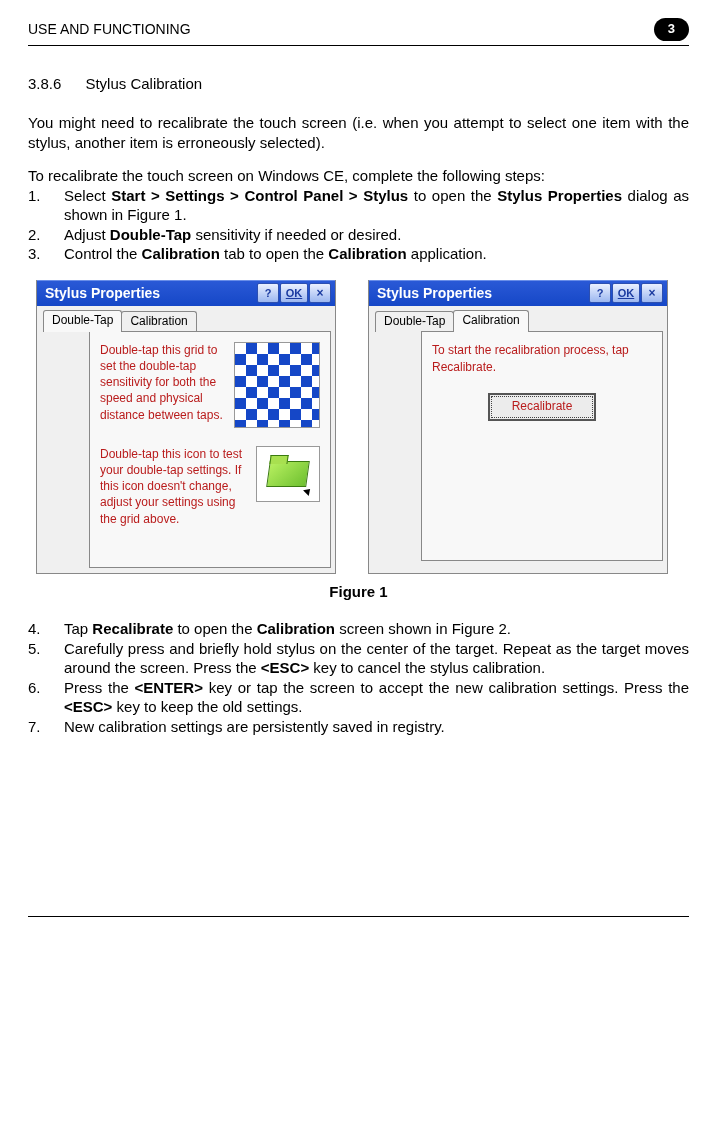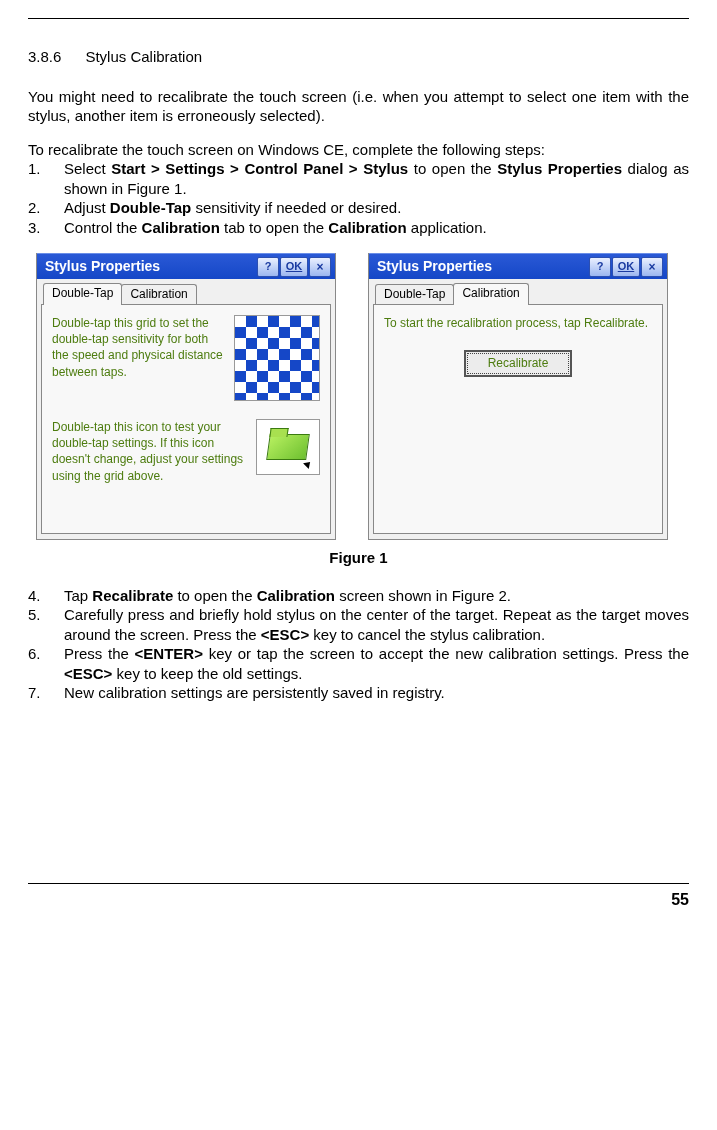--- a/index.html
+++ b/index.html
@@ -141,21 +141,22 @@
     border: 1px solid #888;
     background: #f8f8f8;
     padding: 10px 10px 22px 10px;
     min-height: 230px;
     position: relative;
     top: -1px;
     display: flex;
     flex-direction: column;
     font-family: Verdana, Arial, sans-serif;
     font-size: 12px;
-    color:#4d7c0f;
+    color:#b91c1c;
+    margin-left:48px;
   }
 
   .dt-row { display:flex; align-items:flex-start; gap:8px; margin-bottom:18px; }
   .dt-text { flex:1; line-height:1.35; }
   .checker {
     width: 86px; height: 86px;
     background-image:
       linear-gradient(45deg,#1547c7 25%,transparent 25%,transparent 75%,#1547c7 75%),
       linear-gradient(45deg,#1547c7 25%,#fff 25%,#fff 75%,#1547c7 75%);
     background-size: 22px 22px;
@@ -215,20 +216,24 @@
     border:none; border-top:1.5px solid #000;
     margin: 180px 0 0 0;
   }
   .page-number { text-align:right; font-weight:bold; font-size:16px; margin-top:6px; }
 </style>
 </head>
 <body>
 
 <div class="page">
 
+  <div class="header-row">
+    <span class="header-title">USE AND FUNCTIONING</span>
+    <span class="chapter-badge">3</span>
+  </div>
   <hr class="header-rule">
 
   <div class="section-heading">
     <span class="section-number">3.8.6</span><span>Stylus Calibration</span>
   </div>
 
   <p>You might need to recalibrate the touch screen (i.e. when you attempt to select one item with the stylus, another item is erroneously selected).</p>
   <p class="no-bottom">To recalibrate the touch screen on Windows CE, complete the following steps:</p>
 
   <ol class="steps">
@@ -321,14 +326,13 @@
     <li>
       <span>Carefully press and briefly hold stylus on the center of the target. Repeat as the target moves around the screen. Press the </span><span class="bold">&lt;ESC&gt;</span><span> key to cancel the stylus calibration.</span>
     </li>
     <li>
       <span>Press the </span><span class="bold">&lt;ENTER&gt;</span><span> key or tap the screen to accept the new calibration settings. Press the </span><span class="bold">&lt;ESC&gt;</span><span> key to keep the old settings.</span>
     </li>
     <li>New calibration settings are persistently saved in registry.</li>
   </ol>
 
   <hr class="footer-rule">
-  <div class="page-number">55</div>
 </div>
 
 </body></html>

